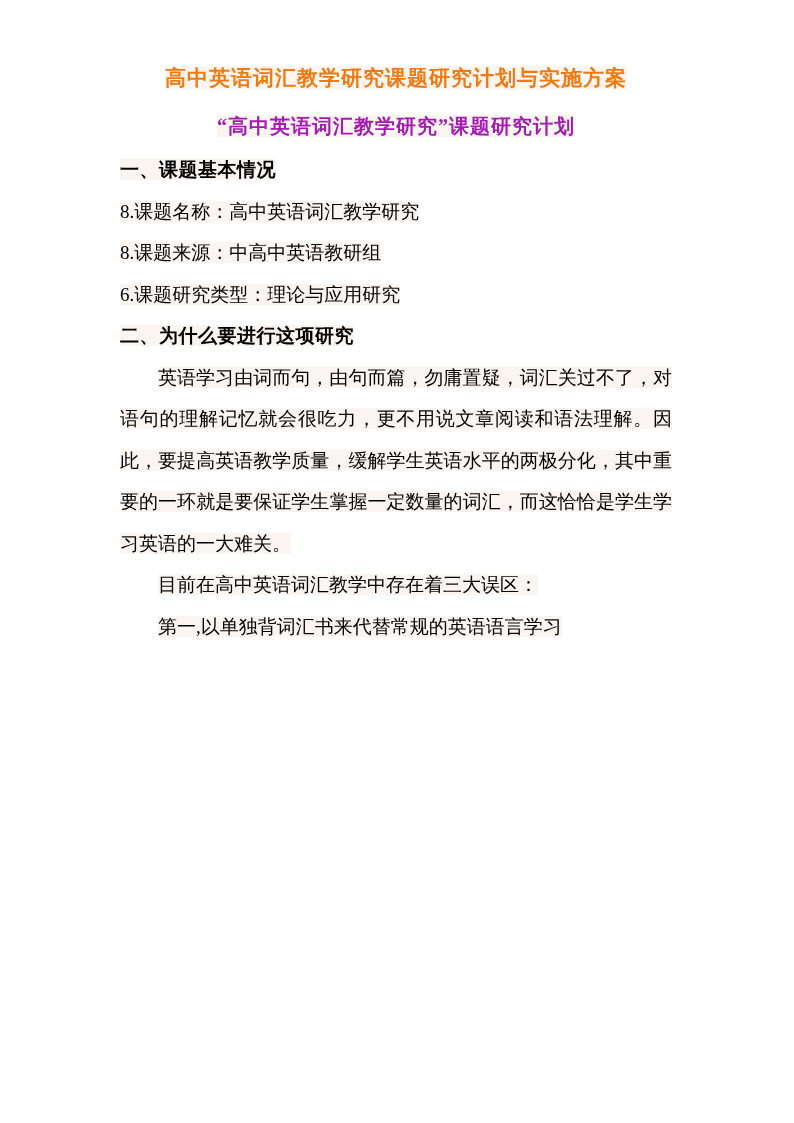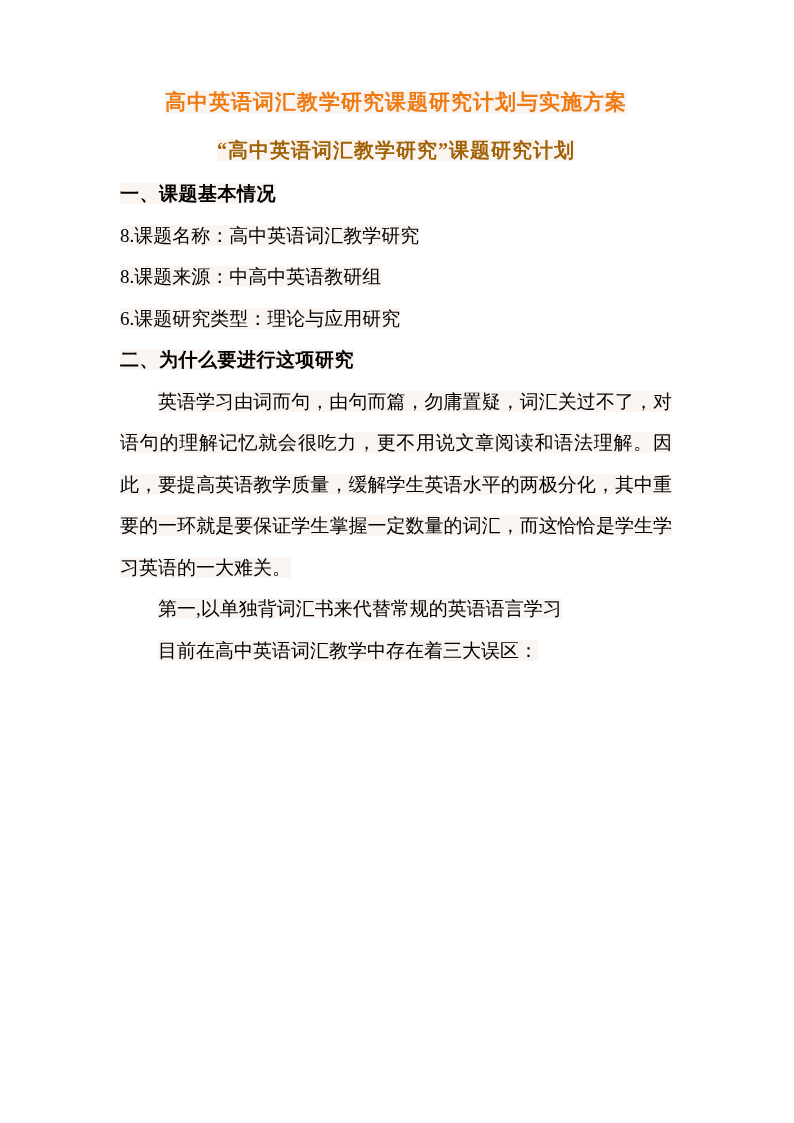--- a/index.html
+++ b/index.html
@@ -10,40 +10,40 @@
   .page {
     position: relative;
     width: 794px;
     height: 1123px;
     margin: 0 auto;
     background: #ffffff;
     overflow: hidden;
     font-family: "Liberation Serif", "DejaVu Serif", serif;
     color: #000000;
     box-sizing: border-box;
-    padding: 88px 122px 0 120px;
+    padding: 64px 122px 0 120px;
   }
   .doc-title {
     margin: 0;
     text-align: center;
     font-size: 21px;
     line-height: 28px;
     font-weight: bold;
     letter-spacing: 1px;
     color: #EF7A12;
     white-space: nowrap;
   }
   .doc-subtitle {
     margin: 20px 0 0 0;
     text-align: center;
     font-size: 20px;
     line-height: 28px;
     font-weight: bold;
     letter-spacing: 1px;
-    color: #a16207;
+    color: #a21caf;
     white-space: nowrap;
   }
   .doc-body {
     margin-top: 9px;
     font-size: 19px;
     line-height: 41.5px;
   }
   .doc-body p {
     margin: 0;
   }
@@ -103,21 +103,21 @@
     <p class="sec-heading">
       <span class="hl">二、为什么要进行这项研究</span>
     </p>
 
 
     <p class="body-para">
       <span class="hl">英语学习由词而句，由句而篇，勿庸置疑，词汇关过不了，对语句的理解记忆就会很吃力，更不用说文章阅读和语法理解。因此，要提高英语教学质量，缓解学生英语水平的两极分化，其中重要的一环就是要保证学生掌握一定数量的词汇，而这恰恰是学生学习英语的一大难关。</span>
     </p>
 
     <p class="indent-line">
-      <span class="hl">第一,以单独背词汇书来代替常规的英语语言学习</span>
+      <span class="hl">目前在高中英语词汇教学中存在着三大误区：</span>
     </p>
 
     <p class="indent-line">
-      <span class="hl">目前在高中英语词汇教学中存在着三大误区：</span>
+      <span class="hl">第一,以单独背词汇书来代替常规的英语语言学习</span>
     </p>
 
   </div>
 </div>
 
 </body></html>

